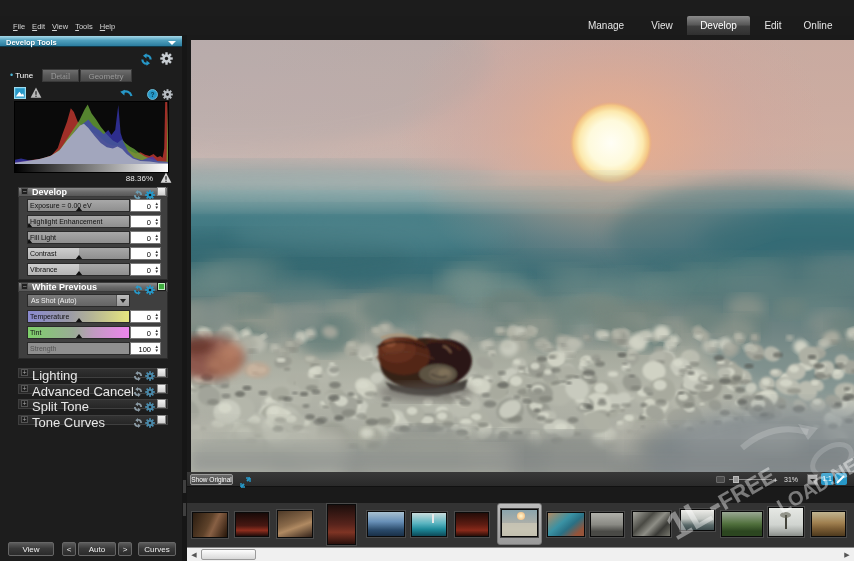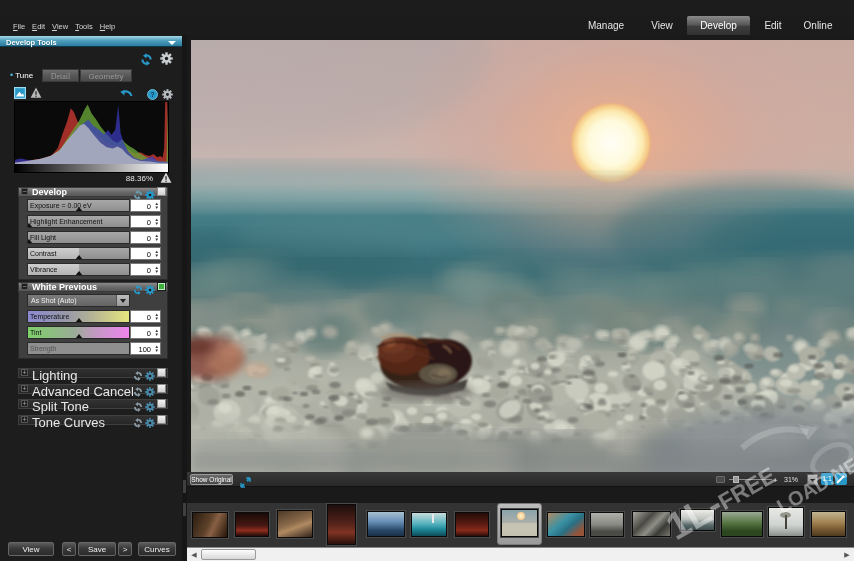--- a/index.html
+++ b/index.html
@@ -405,21 +405,21 @@
                 <rect x="8.2" y="0.4" width="3.6" height="5" fill="#4a88a8" transform="rotate(225 10 10)"></rect>
                 <rect x="8.2" y="0.4" width="3.6" height="5" fill="#4a88a8" transform="rotate(270 10 10)"></rect>
                 <rect x="8.2" y="0.4" width="3.6" height="5" fill="#4a88a8" transform="rotate(315 10 10)"></rect>
                 <circle cx="10" cy="10" r="2.6" fill="#1d1d1d"></circle>
               </svg></span><span class="chk"></span></span>
         </div>
       </div>
 
     <div class="bbtn" style="left:8px; width:46px;">View</div>
     <div class="bbtn" style="left:62px; width:14px;">&lt;</div>
-    <div class="bbtn" style="left:78px; width:38px;">Save</div>
+    <div class="bbtn" style="left:78px; width:38px;">Auto</div>
     <div class="bbtn" style="left:118px; width:14px;">&gt;</div>
     <div class="bbtn" style="left:138px; width:38px;">Curves</div>
   </div>
   <div id="split"></div>
   <div style="position:absolute;left:183px;top:480px;width:3px;height:13px;background:#3f3f3f;z-index:5;"></div>
   <div style="position:absolute;left:183px;top:503px;width:3px;height:13px;background:#3f3f3f;z-index:5;"></div>
 
   <div id="main">
     <div id="photo"><svg width="663" height="432" viewBox="0 0 663 432">
           <defs>

